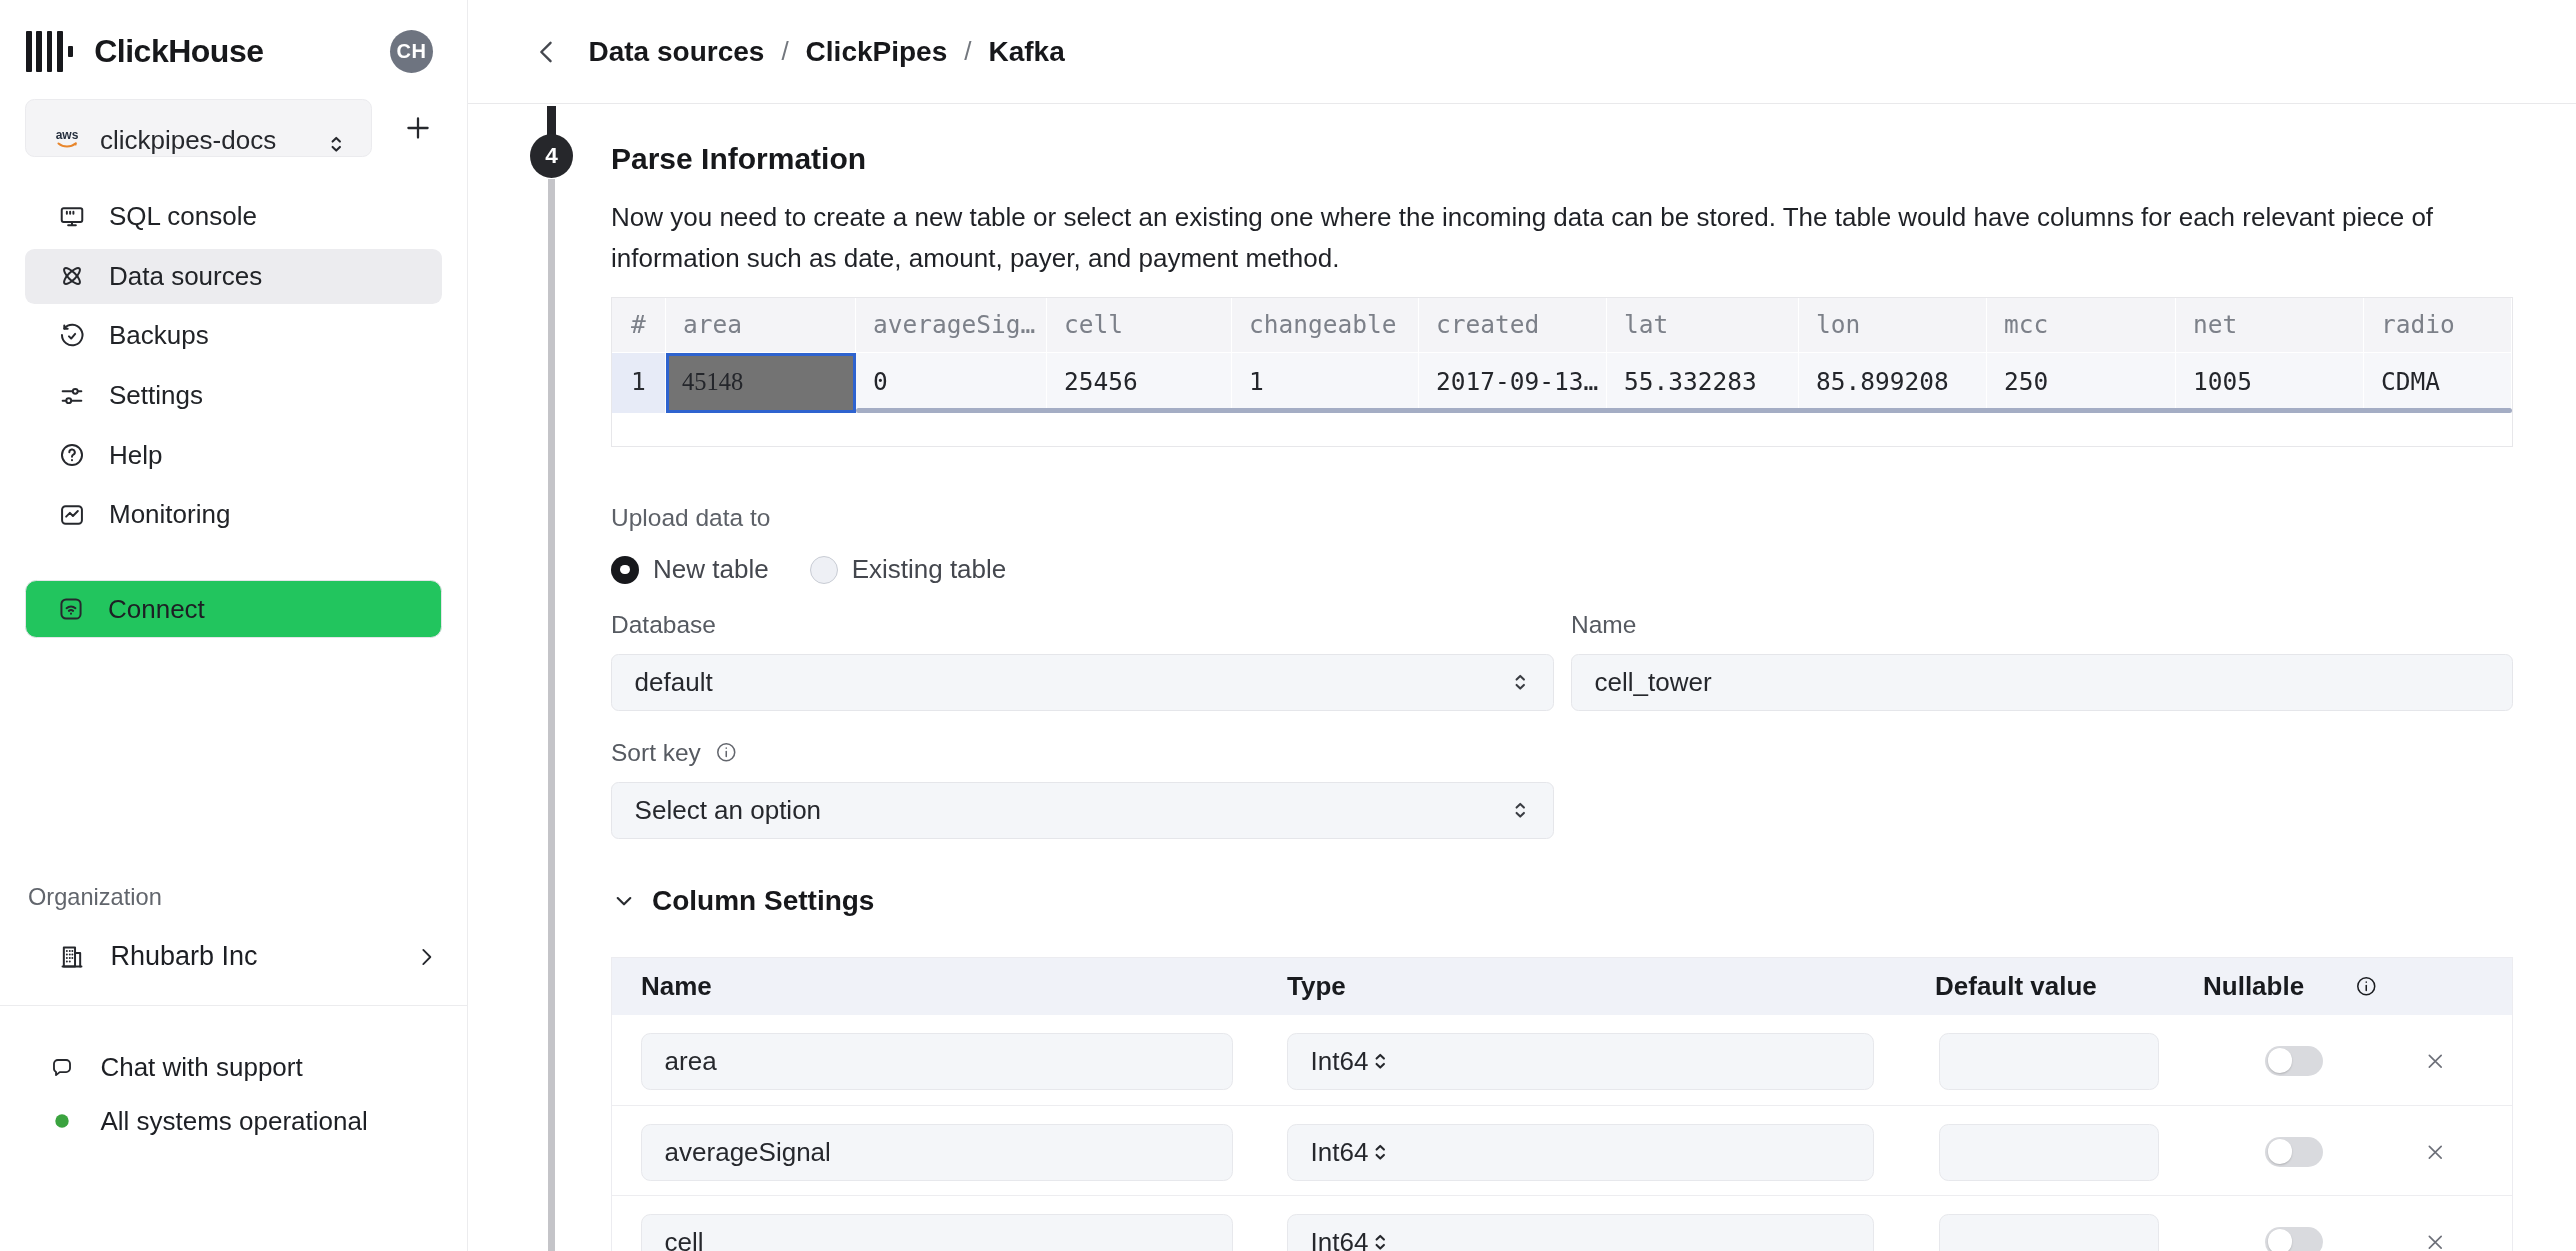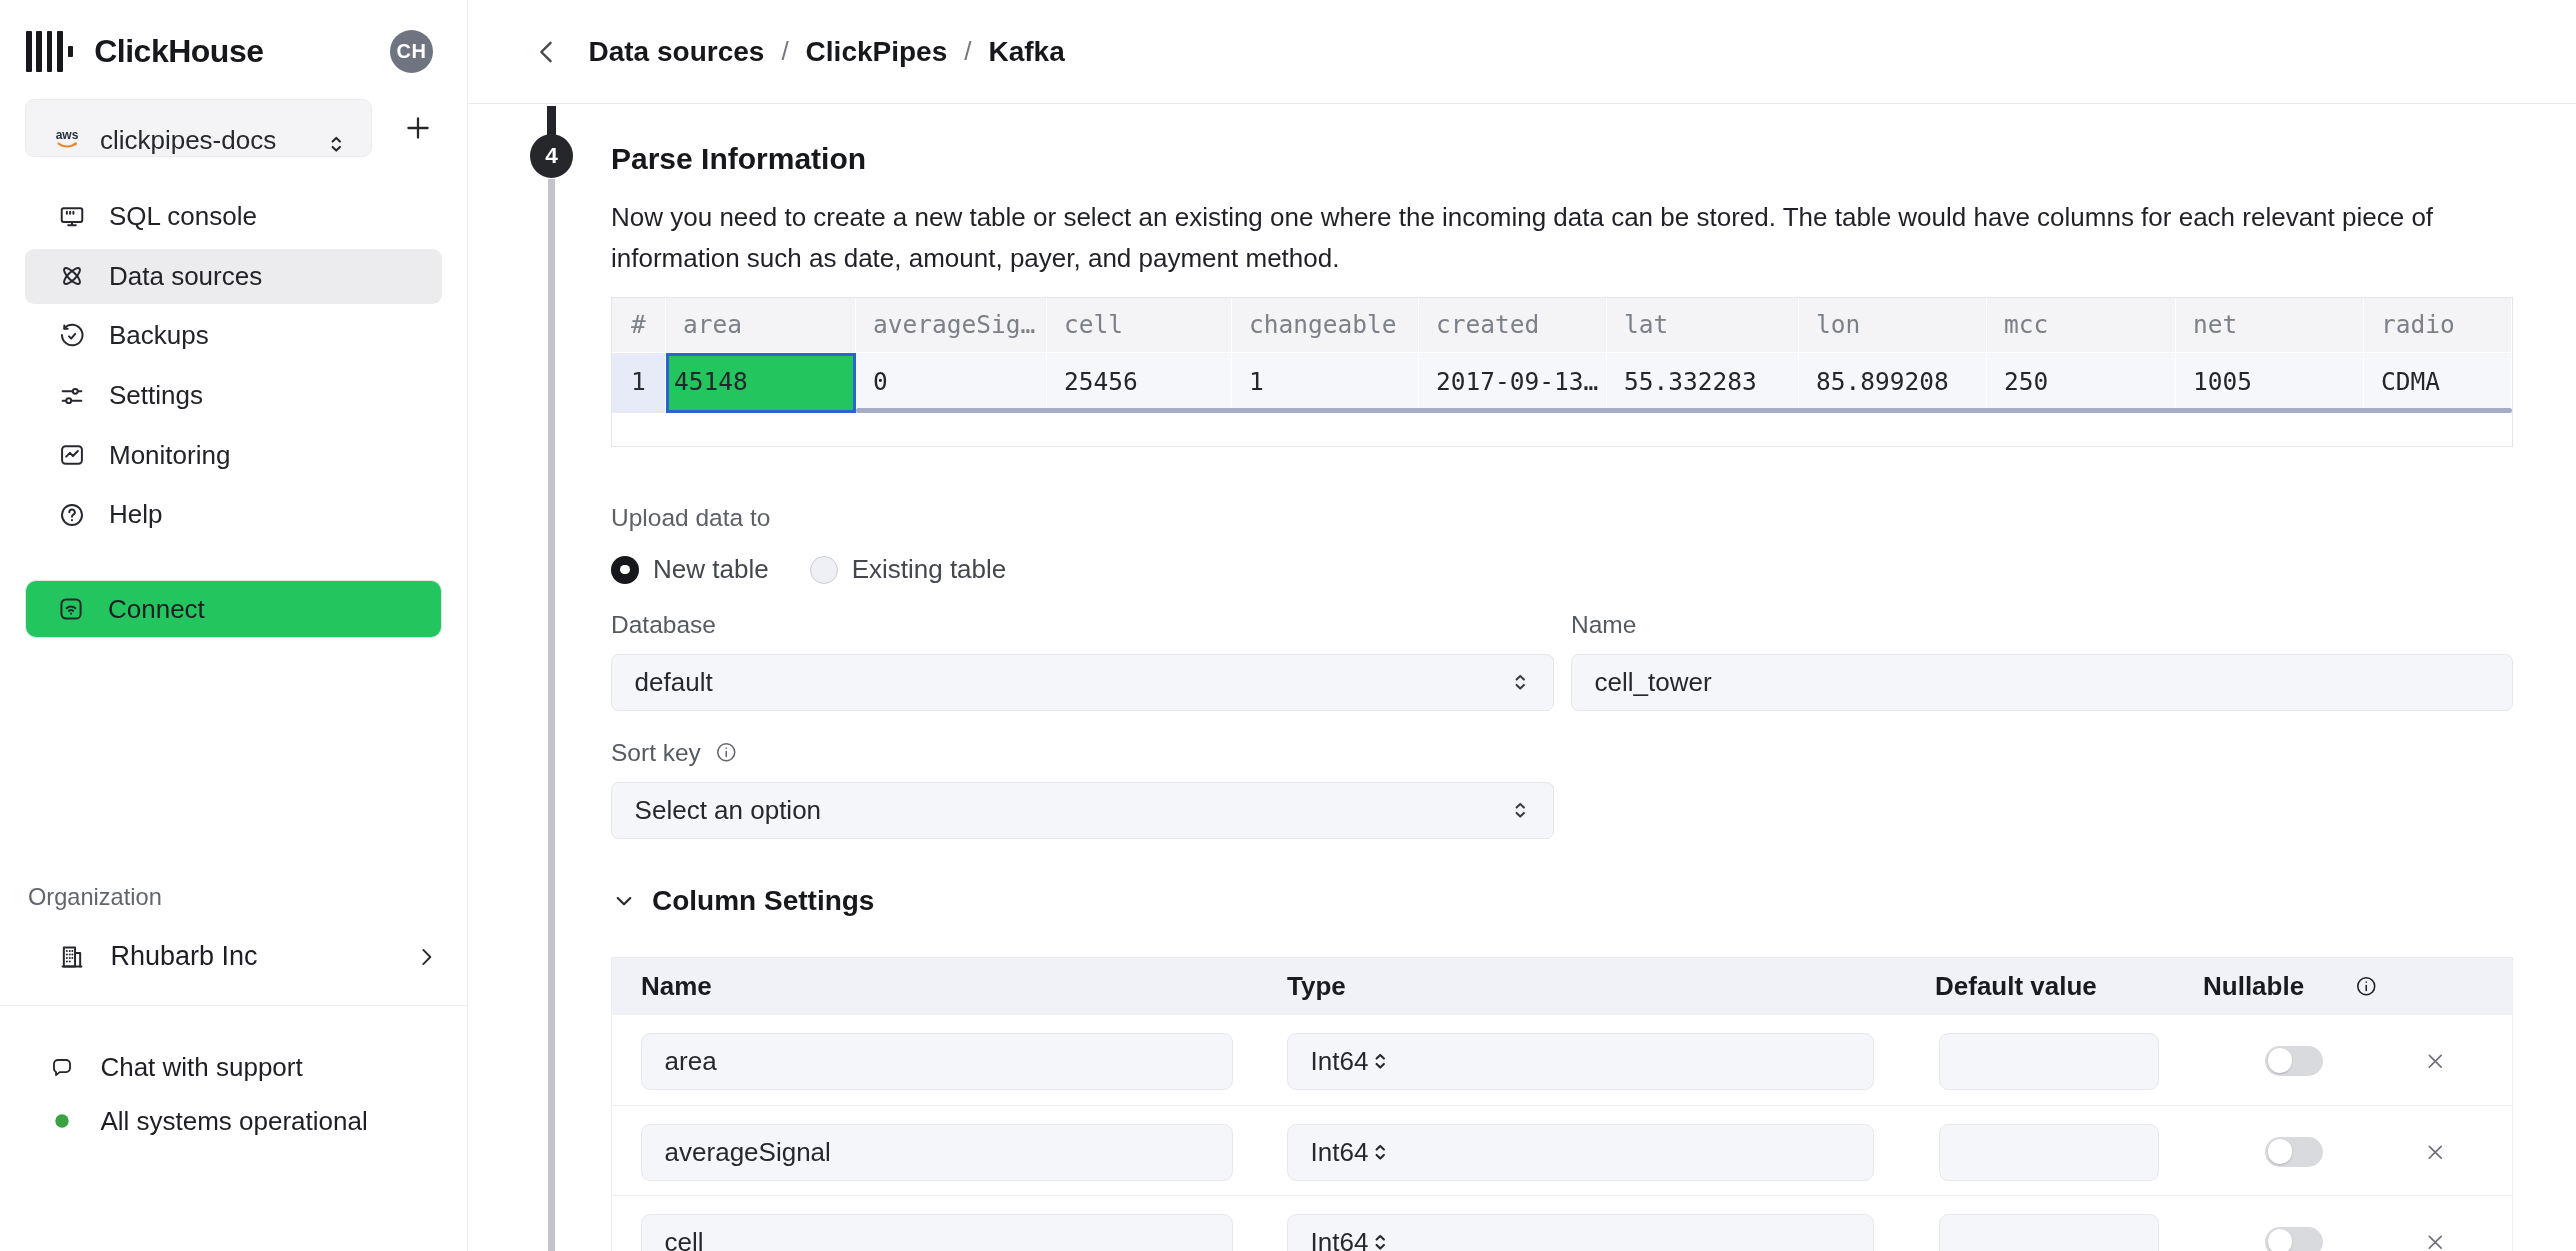--- a/index.html
+++ b/index.html
@@ -64,21 +64,21 @@
   .step-title { margin-top:36px; font-size:30px; font-weight:700; color:#17181b; }
   .step-desc { margin-top:21px; font-size:26px; line-height:41px; color:#1f2126; width:1902px; }
 
   
   .ptable { position:relative; margin-top:18px; width:1902px; height:150px; border:1.9px solid #e7e7ea; background:#fff; }
   .pgrid { display:grid; }
   .hcell { height:55px; background:#f4f4f7; border-right:1.9px solid #fff; border-bottom:1.9px solid #fff; font-family:"DejaVu Sans Mono","Liberation Mono",monospace; font-size:24.5px; color:#7c8089; line-height:53px; padding-left:17px; overflow:hidden; white-space:nowrap; }
   .hcell.cfirst { padding-left:0; text-align:center; }
   .dcell { height:60px; background:#f6f7fa; border-right:1.9px solid #fff; font-family:"DejaVu Sans Mono","Liberation Mono",monospace; font-size:24.5px; color:#24262b; line-height:58px; padding-left:17px; overflow:hidden; white-space:nowrap; cursor:cell; }
   .dcell.rownum { background:#e7ebf7; padding-left:0; text-align:center; color:#2a2c31; }
-  .dcell.sel { background:#22c55e; border:3.8px solid #2e63cf; line-height:51px; padding-left:5px; }
+  .dcell.sel { background:#737373; border:3.8px solid #2e63cf; line-height:51px; padding-left:13px;font-family:Liberation Serif, serif; }
   .pscroll { position:absolute; left:244px; right:0; top:110px; height:4.7px; background:#a4adc4; border-radius:2.8px; }
 
   
   .upload-label { margin-top:57px; font-size:24.5px; color:#5d6168; }
   .radios { margin-top:22.6px; display:flex; align-items:center; height:30px; }
   .radio-opt { display:flex; align-items:center; margin-right:41px; cursor:pointer; }
   .radio-dot { width:28px; height:28px; border-radius:50%; position:relative; }
   .radio-dot.on { background:#17181c; }
   .radio-dot.on::after { content:""; position:absolute; left:9.4px; top:9.4px; width:9.4px; height:9.4px; background:#fff; border-radius:50%; }
   .radio-dot.off { background:#eef0f5; border:1.9px solid #c8ccd4; }
@@ -194,35 +194,35 @@
               <path d="M4 8h16M4 16h16"></path>
               <circle cx="14.8" cy="8" r="2.1" fill="#fff"></circle>
               <circle cx="9.2" cy="16" r="2.1" fill="#fff"></circle>
             </svg>
           </span>
           <span class="nlabel">Settings</span>
         </div>
         <div class="nav-item">
           <span class="icon i30">
             <svg viewBox="0 0 24 24">
-              <rect x="3.5" y="4.5" width="17" height="15" rx="3"></rect>
-              <path d="M7 13.4l3.2-3.2 2.6 2.6 4.2-4.2"></path>
-            </svg>
-          </span>
-          <span class="nlabel">Monitoring</span>
-        </div>
-        <div class="nav-item">
-          <span class="icon i30">
-            <svg viewBox="0 0 24 24">
               <circle cx="12" cy="12" r="8.6"></circle>
               <path d="M9.7 9.6a2.35 2.35 0 1 1 3.4 2.1c-.8.4-1.1.9-1.1 1.7"></path>
               <path d="M12 16.3v.1"></path>
             </svg>
           </span>
           <span class="nlabel">Help</span>
+        </div>
+        <div class="nav-item">
+          <span class="icon i30">
+            <svg viewBox="0 0 24 24">
+              <rect x="3.5" y="4.5" width="17" height="15" rx="3"></rect>
+              <path d="M7 13.4l3.2-3.2 2.6 2.6 4.2-4.2"></path>
+            </svg>
+          </span>
+          <span class="nlabel">Monitoring</span>
         </div>
       </nav>
 
     <button class="connect-btn">
       <span class="icon i30" id="connect-icon-slot">
           <svg viewBox="0 0 24 24">
             <rect x="3.8" y="3.8" width="16.4" height="16.4" rx="4"></rect>
             <path d="M8.2 11.3a5.5 5.5 0 0 1 7.6 0M10.2 13.6a2.8 2.8 0 0 1 3.6 0"></path>
             <path d="M12 15.9v.1"></path>
           </svg>

